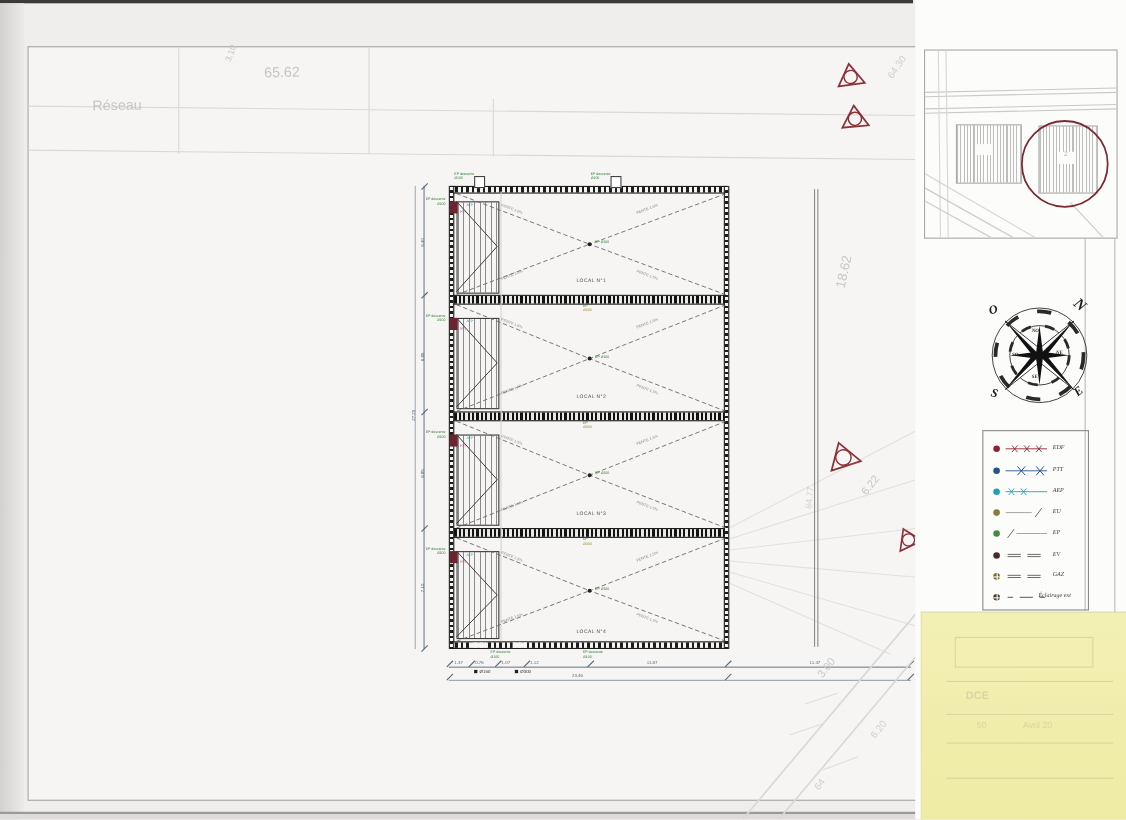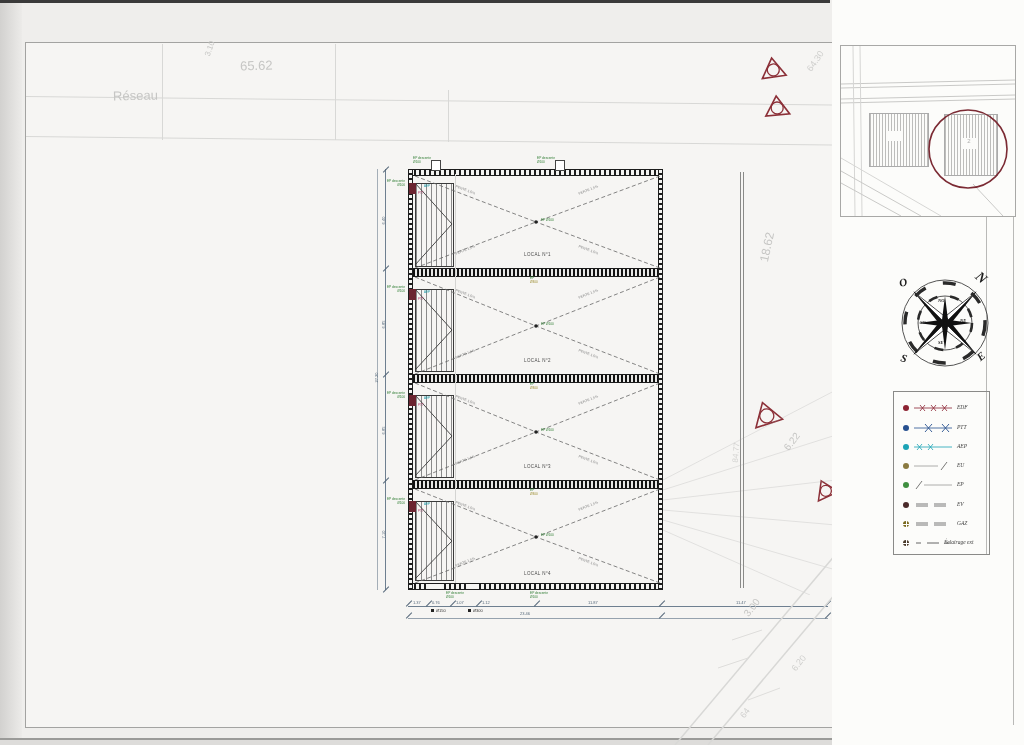--- a/index.html
+++ b/index.html
@@ -36,21 +36,21 @@
   <div class="abs" style="left:0;top:3px;width:22px;height:742px;background:linear-gradient(90deg,#d2d1cf,#ecebe9);"></div>
   <div class="abs" style="left:0;top:738px;width:838px;height:2px;background:#9a9a98;"></div>
   <div class="abs" style="left:0;top:740px;width:1024px;height:5px;background:#dddcda;"></div>
 
   <div class="abs sheet-frame" style="left:25px;top:42px;width:808px;height:684px;"></div>
 
   <div class="abs ghost" style="left:240px;top:58px;font-size:13px;transform:rotate(-2deg);">65.62</div>
   <div class="abs ghost" style="left:202px;top:44px;font-size:8px;transform:rotate(-70deg);">3.10</div>
   <div class="abs faint-line" style="left:26px;top:96px;width:806px;height:1px;transform:rotate(0.6deg);transform-origin:left;"></div>
   <div class="abs faint-line" style="left:26px;top:136px;width:806px;height:1px;transform:rotate(0.6deg);transform-origin:left;"></div>
-  <div class="abs ghost" style="left:84px;top:88px;font-size:13px;transform:rotate(-1deg);margin-left:29px;">Réseau</div>
+  <div class="abs ghost" style="left:84px;top:88px;font-size:13px;transform:rotate(-1deg);">Réseau</div>
   <div class="abs faint-line" style="left:162px;top:44px;width:1px;height:96px;"></div>
   <div class="abs faint-line" style="left:335px;top:44px;width:1px;height:96px;"></div>
   <div class="abs faint-line" style="left:448px;top:90px;width:1px;height:52px;"></div>
 
   <div class="abs hwall" style="left:409px;top:169px;width:252px;height:5px;"></div>
   <div class="abs hwall" style="left:409px;top:583px;width:252px;height:5px;"></div>
   <div class="abs hwall2" style="left:409px;top:268px;width:252px;height:7px;"></div>
   <div class="abs hwall2" style="left:409px;top:374px;width:252px;height:7px;"></div>
   <div class="abs hwall2" style="left:409px;top:480px;width:252px;height:7px;"></div>
   <div class="abs vwall" style="left:408px;top:169px;width:3px;height:421px;"></div>
@@ -354,14 +354,24 @@
     <div class="abs" style="left:9px;top:148px;width:6px;height:6px;border-radius:50%;background:#4a3a2a;">
         <span class="abs" style="left:2.5px;top:0;width:1px;height:6px;background:#fff;"></span>
         <span class="abs" style="left:0;top:2.5px;width:6px;height:1px;background:#fff;"></span>
       </div>
     <svg class="abs" style="left:20px;top:146px;" width="38" height="10">
         <path d="M2 5h5M13 5h12M31 5h5" stroke="#555" stroke-width="0.9" fill="none"></path>
       </svg>
     <div class="abs legend-label" style="left:50px;top:147px;">Éclairage ext</div>
   </div>
 
+  <div class="abs" style="left:837px;top:556px;width:187px;height:189px;background:linear-gradient(180deg,#f3f0b4,#eeeba4);border-top:1px solid #ddd99c;border-left:1px solid #e3dfa2;">
+    <div class="abs note-ghost" style="left:30px;top:22px;width:124px;height:26px;border:1px solid #a9a98a;"></div>
+    <div class="abs note-ghost" style="left:22px;top:62px;width:152px;height:1px;background:#a9a98a;"></div>
+    <div class="abs note-ghost" style="left:22px;top:92px;width:152px;height:1px;background:#a9a98a;"></div>
+    <div class="abs note-ghost" style="left:22px;top:118px;width:152px;height:1px;background:#a9a98a;"></div>
+    <div class="abs note-ghost" style="left:40px;top:70px;font-size:10px;font-weight:bold;">DCE</div>
+    <div class="abs note-ghost" style="left:50px;top:98px;font-size:8px;">50</div>
+    <div class="abs note-ghost" style="left:92px;top:98px;font-size:8px;">Avril 20</div>
+    <div class="abs note-ghost" style="left:22px;top:150px;width:152px;height:1px;background:#a9a98a;"></div>
+  </div>
 
 </div>
 
 </body></html>

